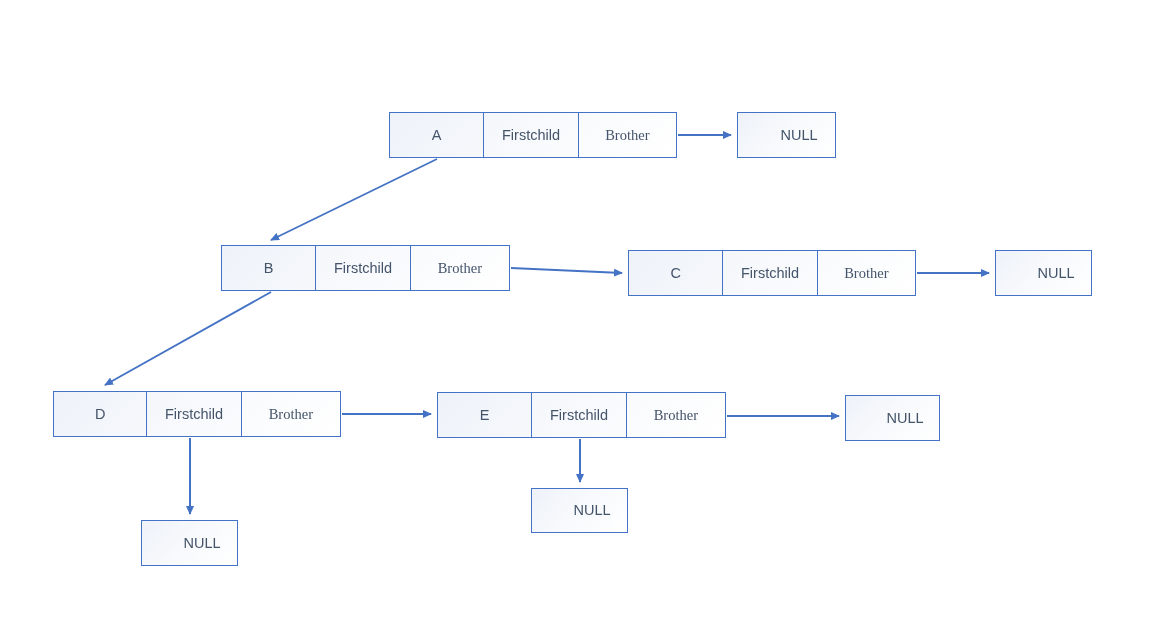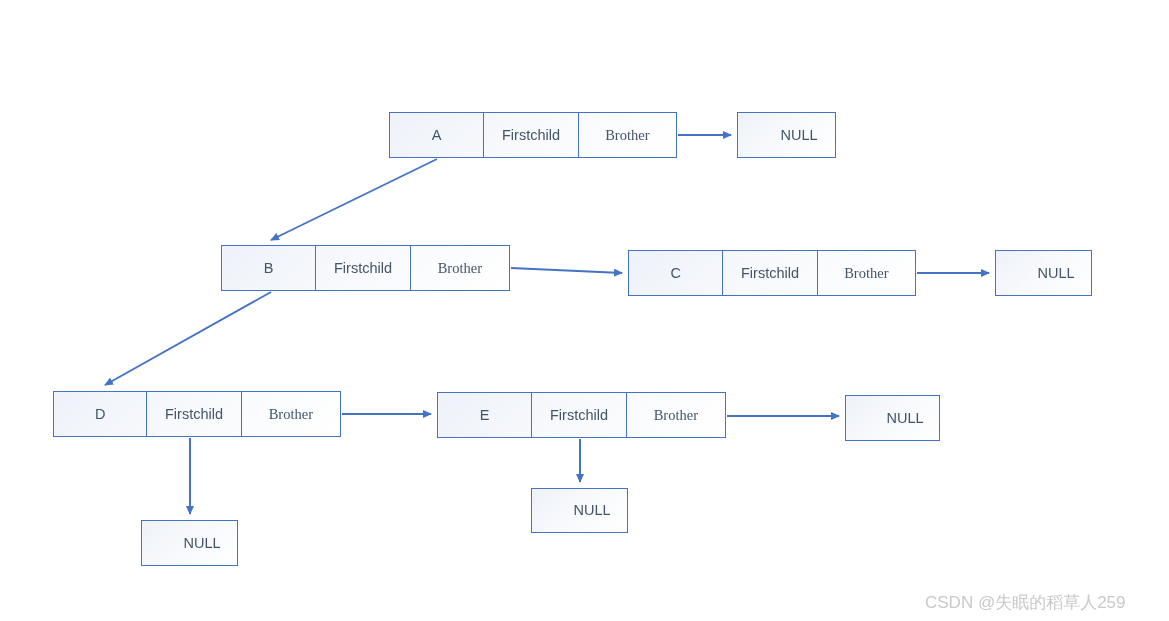--- a/index.html
+++ b/index.html
@@ -127,15 +127,14 @@
   <div class="nullbox" style="left:737px; top:112px; width:99px; height:46px;">NULL</div>
 
   <div class="nullbox" style="left:995px; top:250px; width:97px; height:46px;">NULL</div>
 
   <div class="nullbox" style="left:845px; top:395px; width:95px; height:46px;">NULL</div>
 
   <div class="nullbox" style="left:141px; top:520px; width:97px; height:46px;">NULL</div>
 
   <div class="nullbox" style="left:531px; top:488px; width:97px; height:45px;">NULL</div>
 
-  <div class="watermark" style="left:925px; top:594px;">CSDN @失眠的稻草人259</div>
 
 </div>
 
 </body></html>

